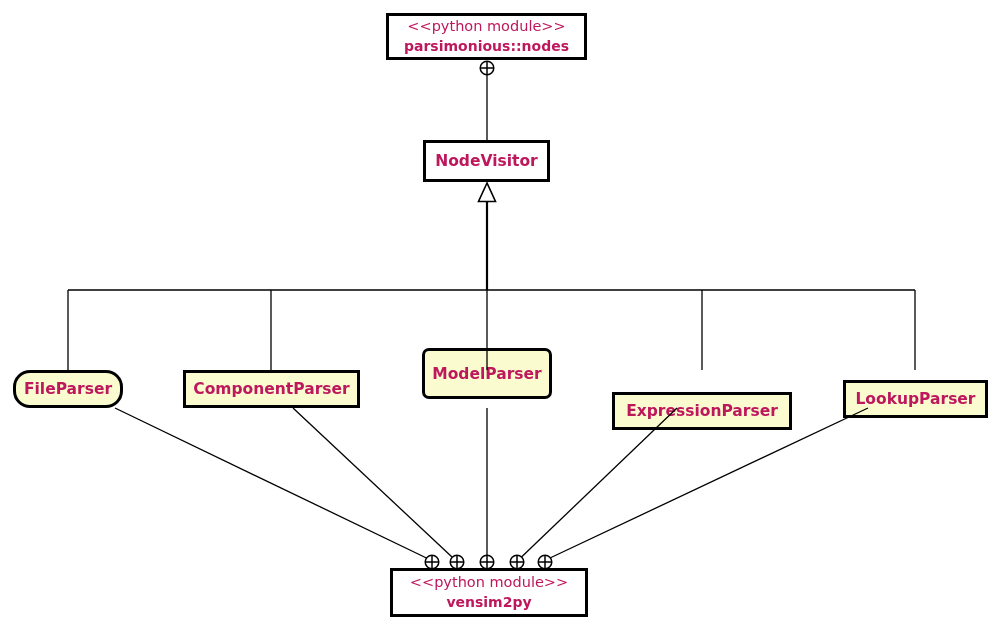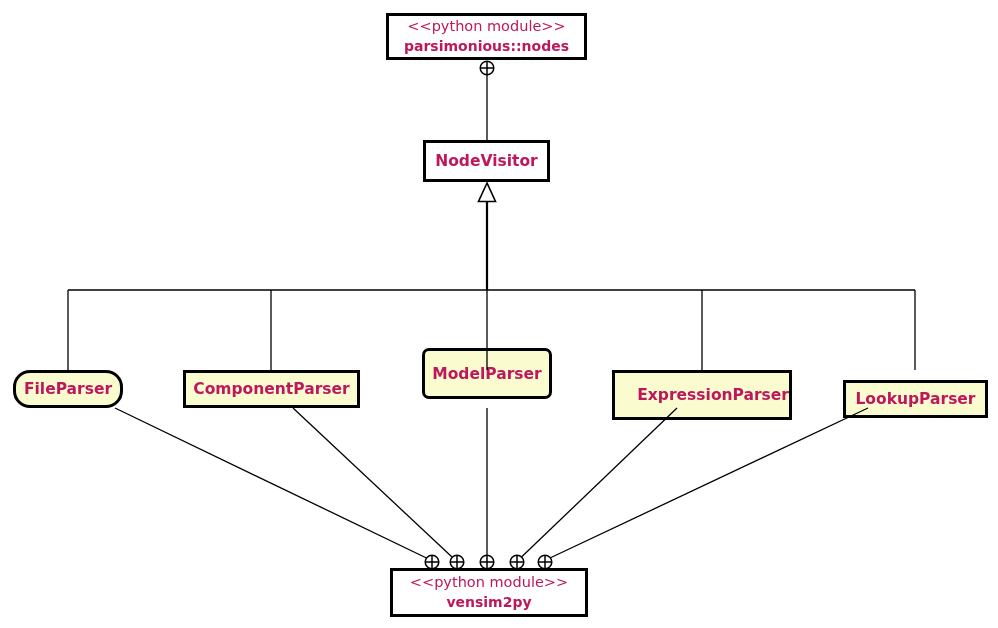--- a/index.html
+++ b/index.html
@@ -15,21 +15,21 @@
   .module-box .stereo{font-size:14.5px;font-weight:normal;line-height:19px;white-space:nowrap;}
   .module-box .mname{font-size:14px;font-weight:bold;line-height:20px;white-space:nowrap;}
   .class-box{background:var(--class-fill,#FBFBD0);font-weight:bold;font-size:15.5px;white-space:nowrap;}
   .plain-class{background:var(--module-fill,#fff);font-weight:bold;font-size:15.5px;white-space:nowrap;}
 
   #top-module    {left:386px;top:13px; width:201px;height:47px;}
   #node-visitor  {left:423px;top:140px;width:127px;height:42px;align-items:center;}
   #parser-file       {left:13px; top:370px;width:110px;height:38px;border-radius:17px;}
   #parser-component  {left:183px;top:370px;width:177px;height:38px;}
   #parser-model      {left:422px;top:348px;width:130px;height:51px;border-radius:7px;}
-  #parser-expression {left:612px;top:370px;width:180px;height:50px;align-items:flex-end;}
+  #parser-expression {left:612px;top:392px;width:180px;height:38px;}
   #parser-lookup     {left:843px;top:380px;width:145px;height:38px;text-align:right;}
   #bottom-module {left:390px;top:568px;width:198px;height:49px;}
 
   .connector-layer{position:absolute;left:0;top:0;pointer-events:none;}
 </style>
 </head>
 <body>
 
 <div class="canvas">
 

